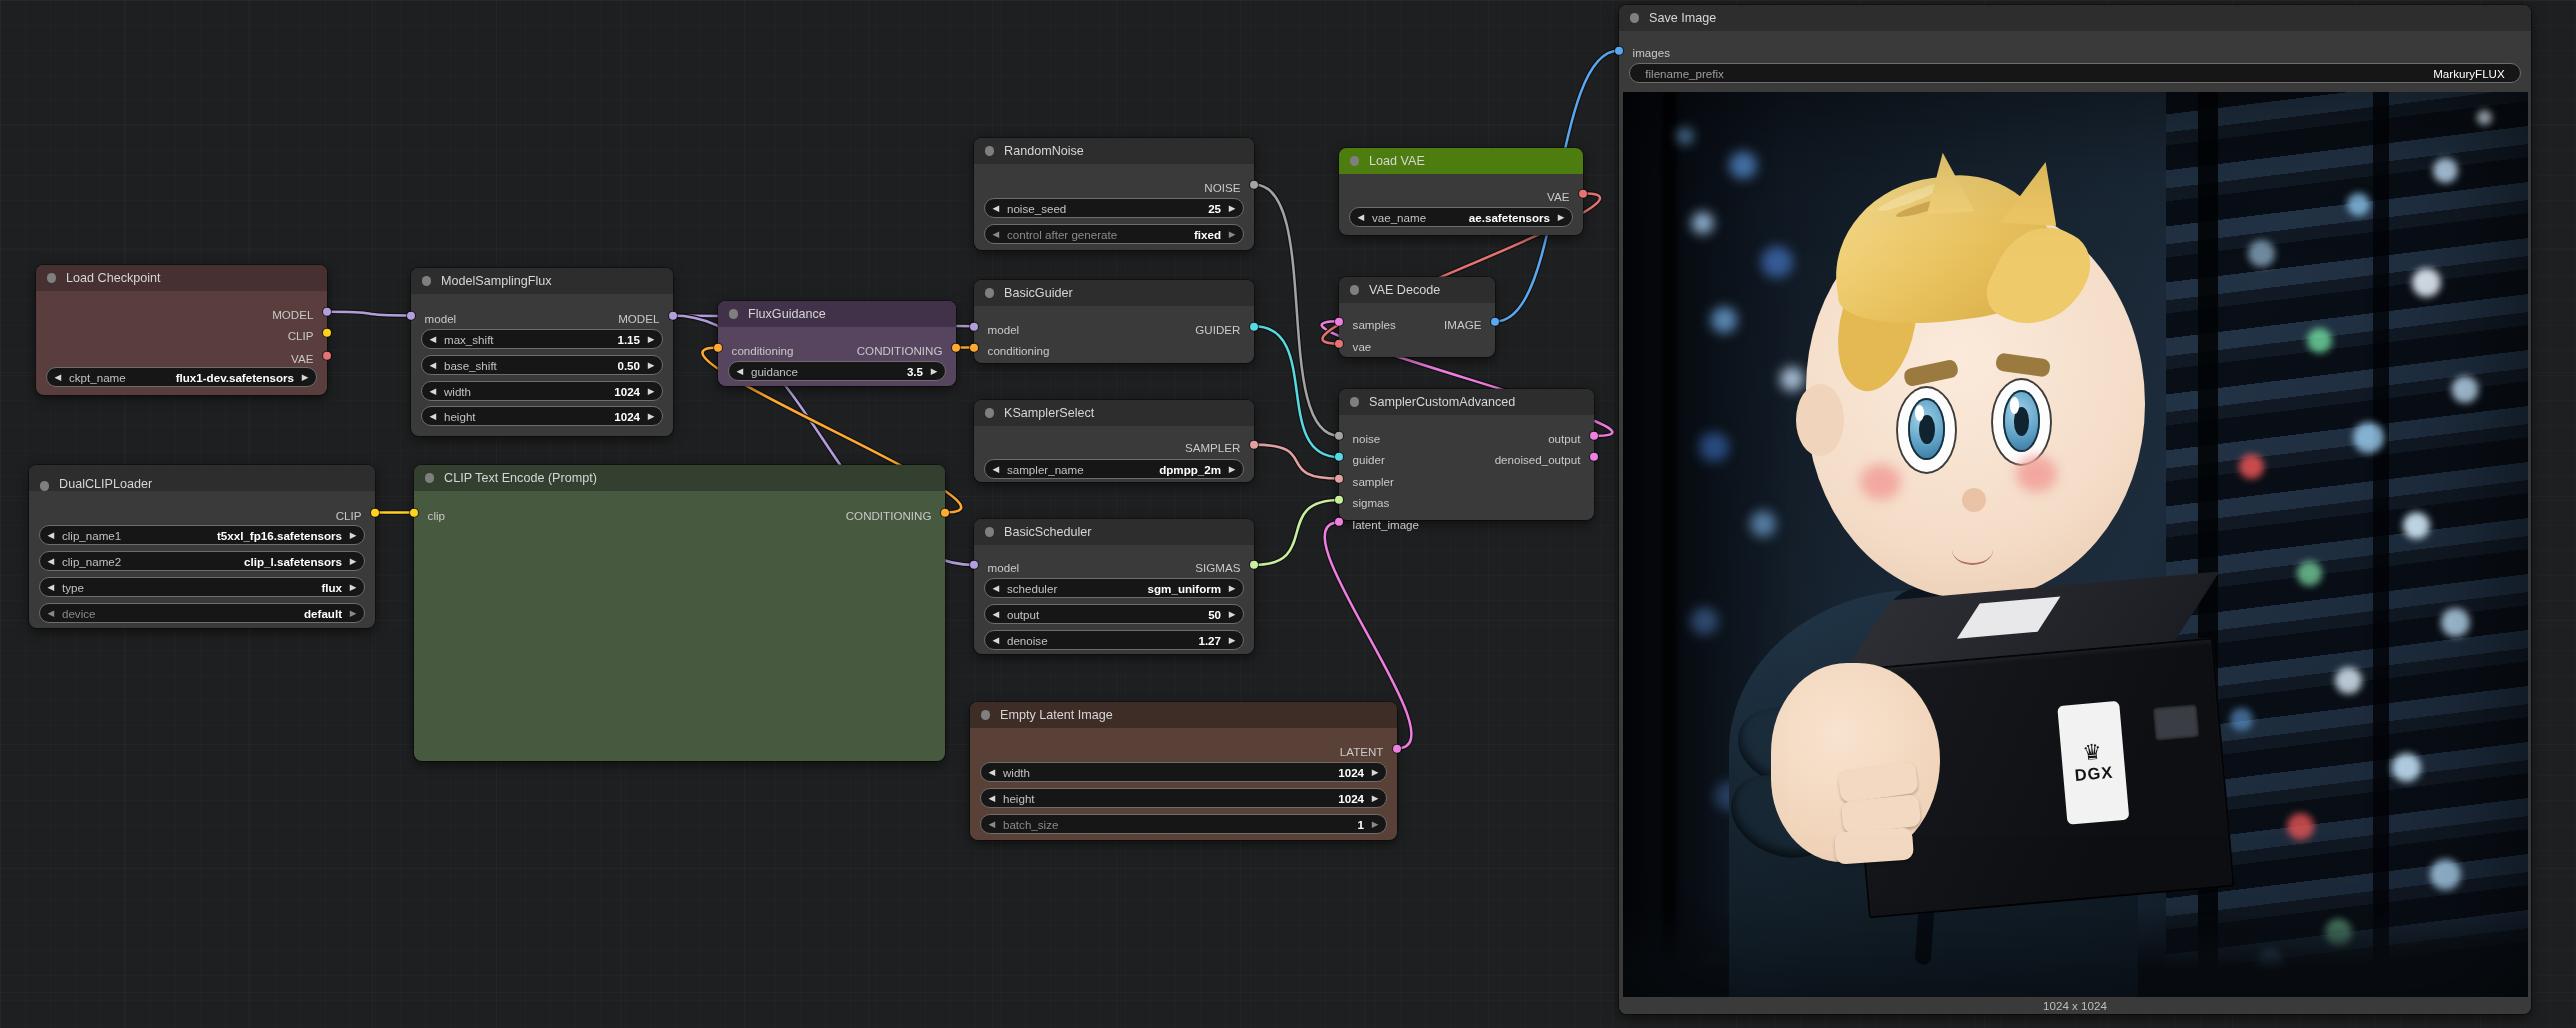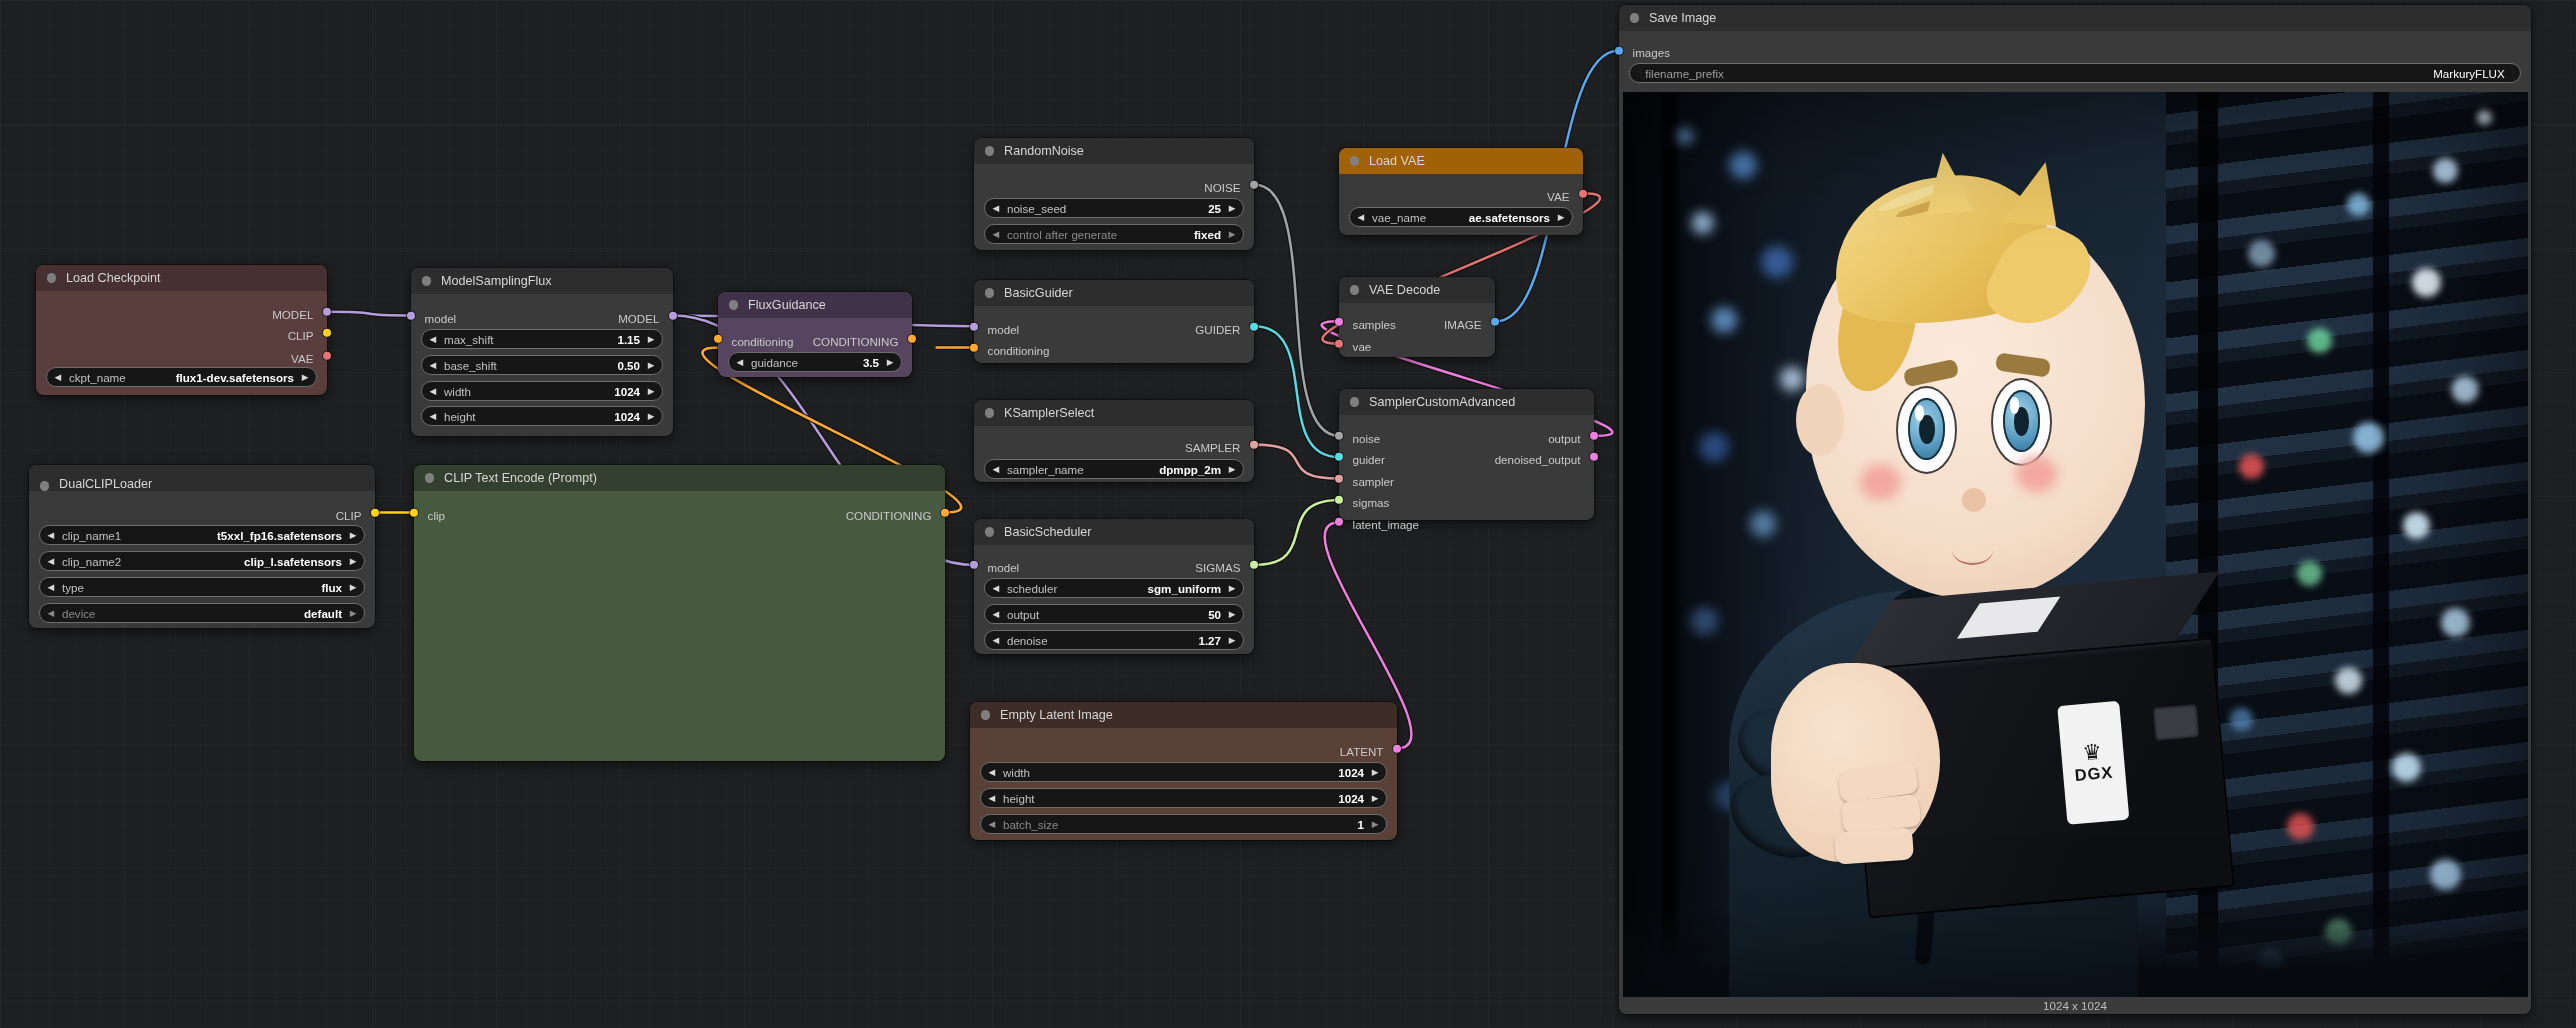--- a/index.html
+++ b/index.html
@@ -243,21 +243,21 @@
         <span class="w-value">1024</span>
         <span class="arrow">▶</span>
       </div>
       <div class="widget" style="top: 138px;">
         <span class="arrow">◀</span>
         <span class="w-label">height</span>
         <span class="w-value">1024</span>
         <span class="arrow">▶</span>
       </div>
     </div>
-    <div class="node" style="left: 718px; top: 292px; width: 194px; height: 85px; background: rgb(87, 69, 96);">
+    <div class="node" style="left: 718px; top: 301px; width: 238px; height: 85px; background: rgb(87, 69, 96);">
       <div class="node-header" style="background: rgb(65, 49, 73);">
         <span class="collapse-dot"></span>
         <span class="node-title">FluxGuidance</span>
       </div>
       <div class="slot in" style="top: 38px;">
         <span class="slot-dot" style="background: rgb(255, 169, 49);"></span>
         <span>conditioning</span>
       </div>
       <div class="slot out" style="top: 38px;">
         <span>CONDITIONING</span>
@@ -286,21 +286,21 @@
         <span class="arrow">▶</span>
       </div>
       <div class="widget dim" style="top: 86px;">
         <span class="arrow">◀</span>
         <span class="w-label">control after generate</span>
         <span class="w-value">fixed</span>
         <span class="arrow">▶</span>
       </div>
     </div>
     <div class="node" style="left: 1339px; top: 148px; width: 244px; height: 87px; background: rgb(58, 58, 58);">
-      <div class="node-header" style="background: #a16207;">
+      <div class="node-header" style="background: #4d7c0f;">
         <span class="collapse-dot"></span>
         <span class="node-title">Load VAE</span>
       </div>
       <div class="slot out" style="top: 37px;">
         <span>VAE</span>
         <span class="slot-dot" style="background: rgb(229, 115, 115);"></span>
       </div>
       <div class="widget" style="top: 59px;">
         <span class="arrow">◀</span>
         <span class="w-label">vae_name</span>

